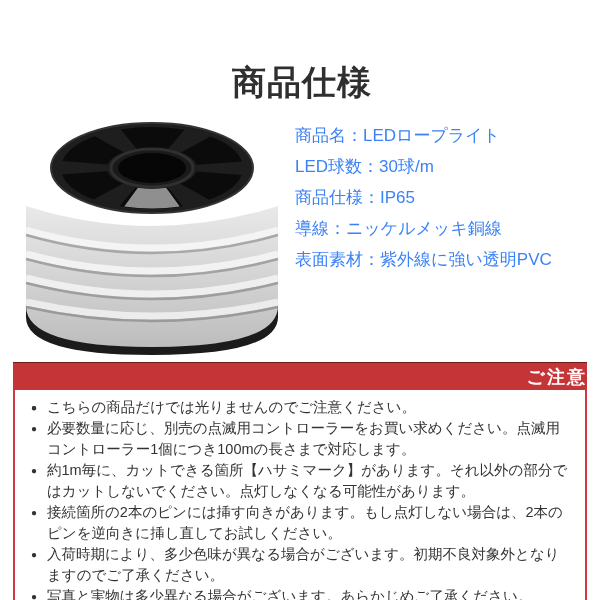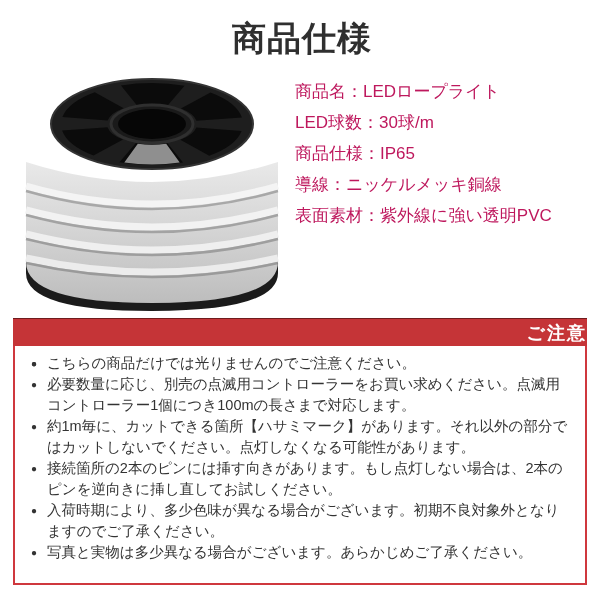--- a/index.html
+++ b/index.html
@@ -1,37 +1,37 @@
 <!DOCTYPE html>
 <html><head>
 <meta charset="utf-8">
 <style>
   html,body{margin:0;padding:0;}
   body{
     width:600px;height:600px;background:#ffffff;
     font-family:"Liberation Sans","DejaVu Sans",sans-serif;
     color:#333;position:relative;overflow:hidden;
   }
-  .stage{position:absolute;inset:0;width:600px;height:512px;}
+  .stage{position:absolute;inset:0;width:600px;height:512px;margin-top:44px;}
 
   .page-title{
     position:absolute;left:232px;top:16px;
     font-size:34px;font-weight:bold;color:#2f2f2f;letter-spacing:1px;
   }
 
   .product-photo{
     position:absolute;left:20px;top:70px;width:264px;height:242px;
   }
   .product-photo svg{display:block;width:100%;height:100%;}
 
   .spec-list{
     position:absolute;left:295px;top:76px;width:295px;
   }
   .spec-line{
-    font-size:17px;line-height:31px;color:#be185d;white-space:nowrap;
+    font-size:17px;line-height:31px;color:#3b82f6;white-space:nowrap;
   }
 
   .caution-bar{
     position:absolute;left:13px;top:318px;width:574px;height:28px;
     background:#c53437;border-top:1px solid rgba(40,10,10,.55);
     display:flex;align-items:center;justify-content:flex-end;
     box-sizing:border-box;
   }
   .caution-bar .bar-title{
     color:#ffffff;font-weight:bold;font-size:18px;letter-spacing:2px;

